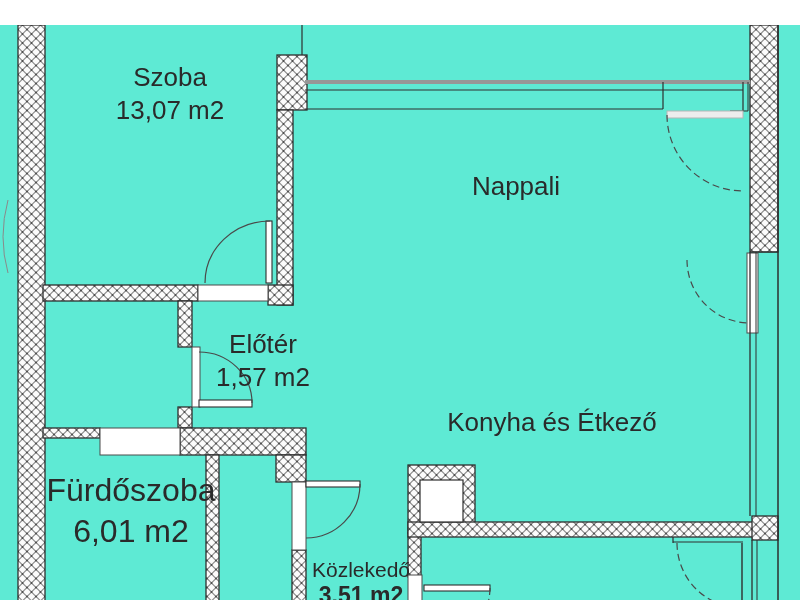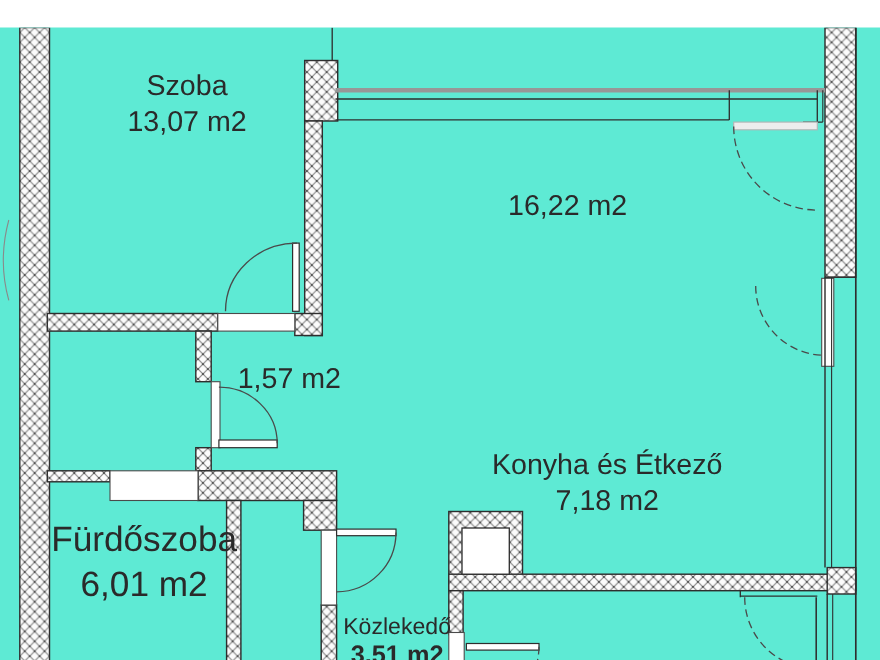--- a/index.html
+++ b/index.html
@@ -126,28 +126,28 @@
       <line x1="60" y1="597" x2="140" y2="597" stroke-width="1.2"></line>
       <path d="M8,175 Q-2,212 8,248" stroke="#8a8a8a" stroke-width="1"></path>
     </g>
   </svg>
 
   <div class="room-label lbl-szoba">
     <span class="nm">Szoba</span>
     <span class="ar">13,07 m2</span>
   </div>
   <div class="room-label lbl-nappali">
-    <span class="ar">16,22 m2</span>
+    <span class="nm">Nappali</span>
   </div>
   <div class="room-label lbl-eloter">
+    <span class="nm">Előtér</span>
     <span class="ar">1,57 m2</span>
   </div>
   <div class="room-label lbl-konyha">
     <span class="nm">Konyha és Étkező</span>
-    <span class="ar">7,18 m2</span>
   </div>
   <div class="room-label lbl-furdoszoba">
     <span class="nm">Fürdőszoba</span>
     <span class="ar">6,01 m2</span>
   </div>
   <div class="room-label lbl-kozlekedo">
     <span class="nm">Közlekedő</span>
     <span class="ar">3,51 m2</span>
   </div>
 

